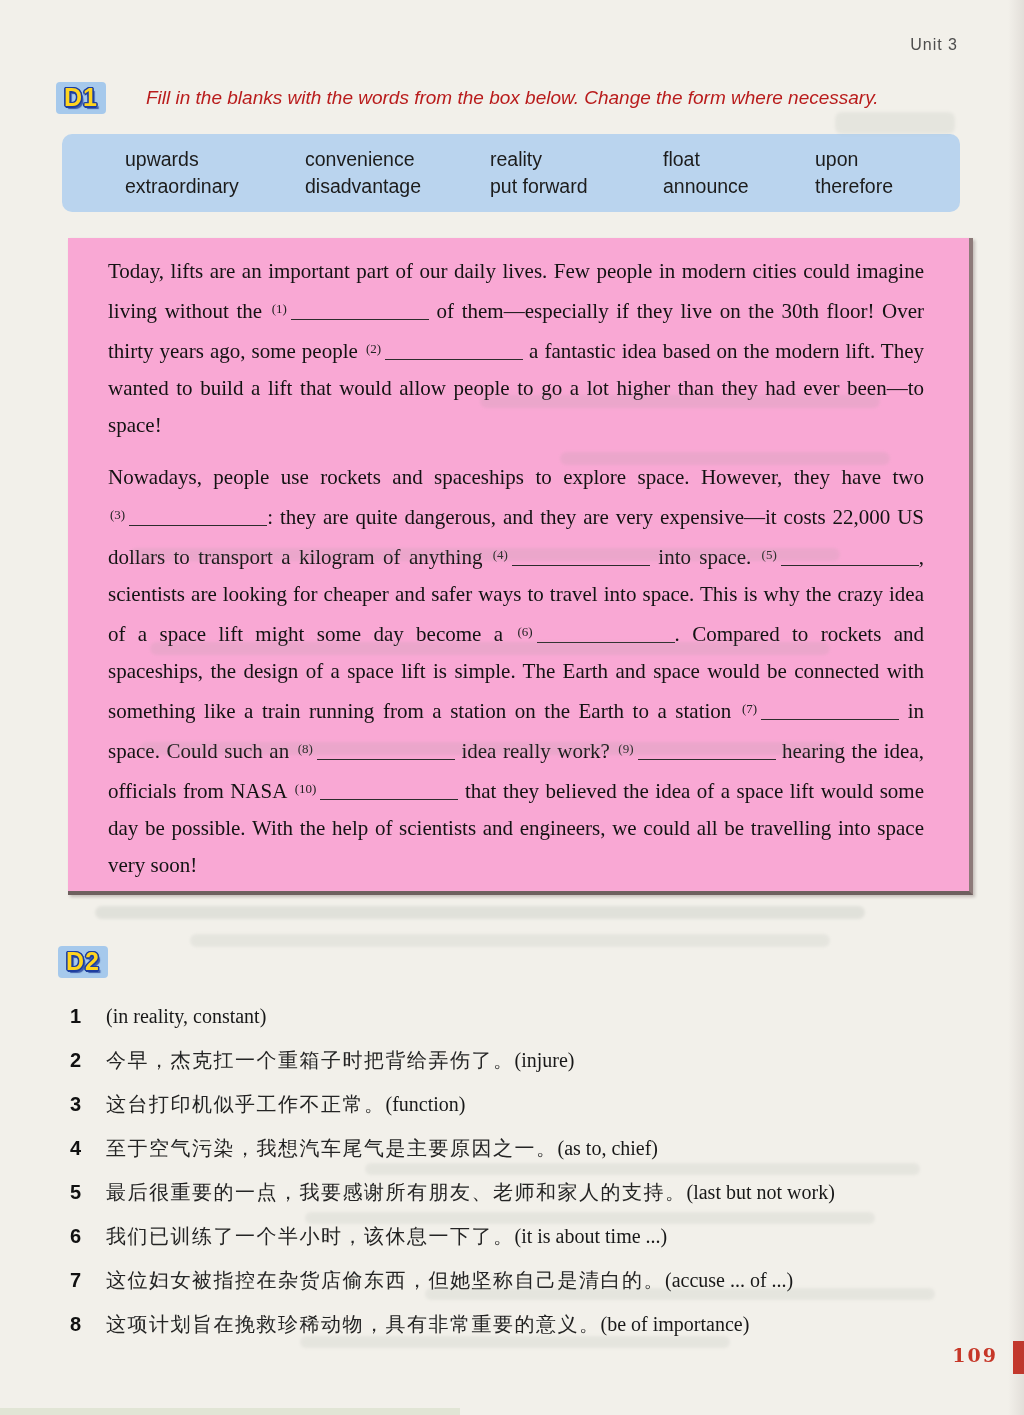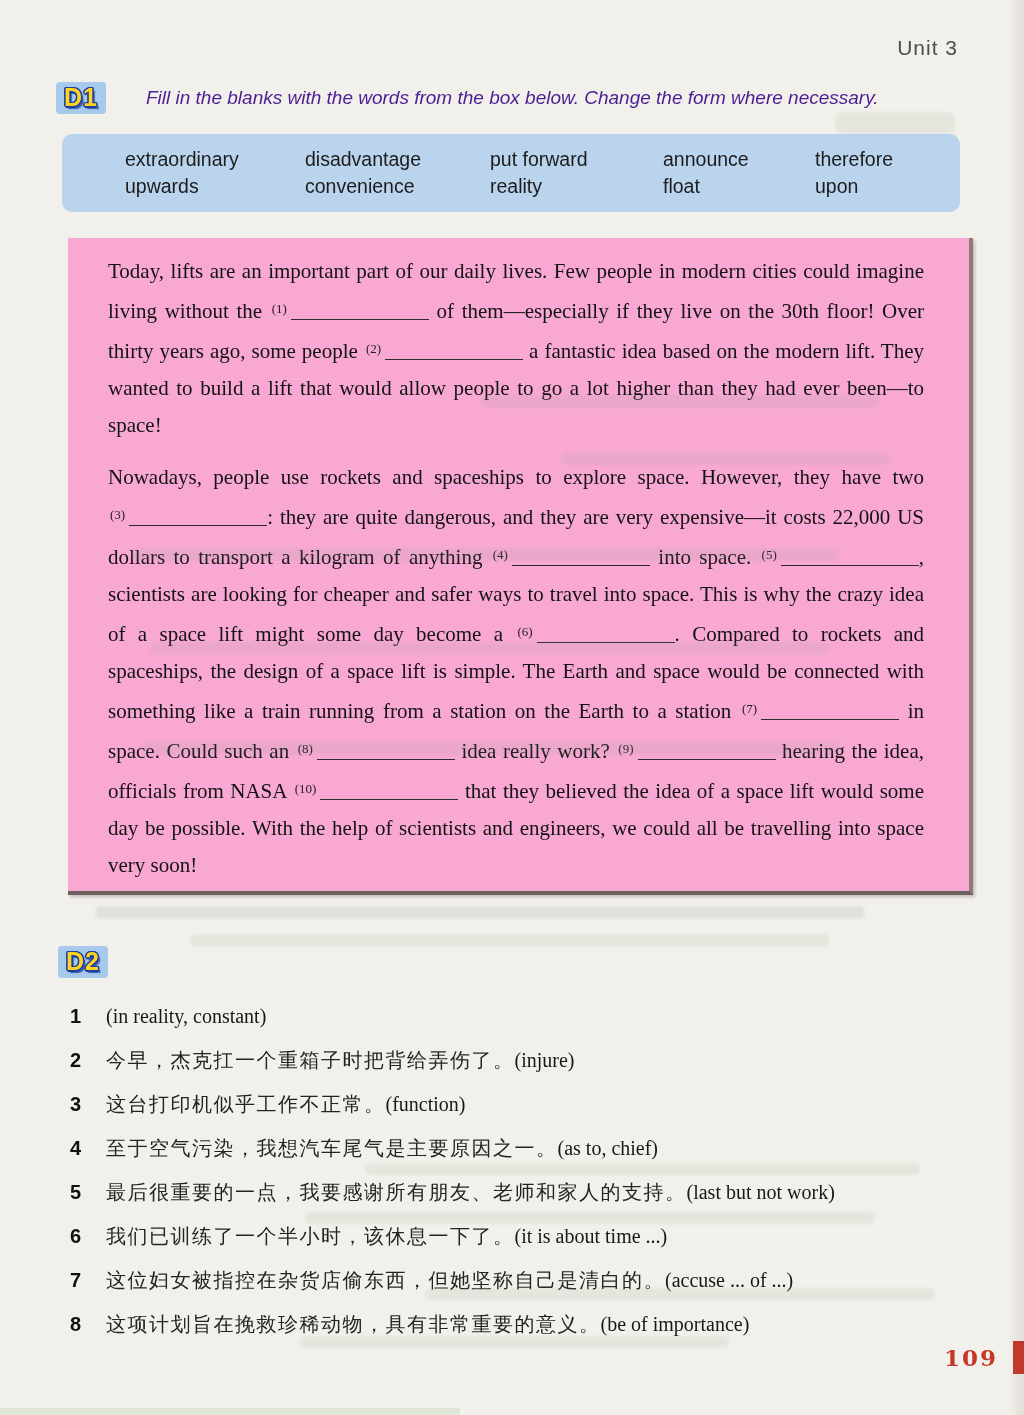--- a/index.html
+++ b/index.html
@@ -11,21 +11,21 @@
     overflow:hidden;
   }
   .page{position:absolute;inset:0;}
   .right-shade{position:absolute;right:0;top:0;width:16px;height:100%;
     background:linear-gradient(to left, rgba(90,70,70,.10), rgba(0,0,0,0));}
   .bottom-strip{position:absolute;bottom:0;left:0;width:460px;height:7px;background:#ccd6bd;opacity:.45;}
 
   .unit-label{
     position:absolute;top:36px;right:66px;
     font-family:"Liberation Sans", sans-serif;
-    font-size:21px;color:#4d4d4d;letter-spacing:1px;
+    font-size:16px;color:#4d4d4d;letter-spacing:1px;
   }
 
   .section-head{position:absolute;display:flex;align-items:flex-start;}
   .d1-head{top:82px;left:56px;width:880px;gap:40px;}
   .d2-head{top:946px;left:58px;width:900px;gap:42px;flex-direction:column;}
 
   .badge{
     display:inline-block;flex:0 0 auto;
     background:#a6c9ec;
     border-radius:4px;
@@ -35,21 +35,21 @@
     color:#ffd41f;
     text-shadow:
       -1.5px 0 #1d3ea0, 1.5px 0 #1d3ea0, 0 -1.5px #1d3ea0, 0 1.5px #1d3ea0,
       -1px -1px #1d3ea0, 1px -1px #1d3ea0, -1px 1px #1d3ea0, 1px 1px #1d3ea0,
       2.5px 2.5px 1px rgba(25,55,150,.75);
     letter-spacing:1px;
   }
   .instruction{
     font-family:"Liberation Sans", sans-serif;
     font-style:italic;font-size:19px;line-height:26px;
-    color:#4c1d95;padding-top:3px;
+    color:#b91c1c;padding-top:3px;
   }
 
   .word-box{
     position:absolute;top:134px;left:62px;width:898px;height:78px;
     background:#bad4ee;border-radius:10px;
     padding-top:12px;padding-left:63px;box-sizing:border-box;
   }
   .wb-row{
     display:grid;grid-template-columns:180px 185px 173px 152px auto;
     font-family:"Liberation Sans", sans-serif;
@@ -87,21 +87,21 @@
   }
   .t-text{
     font-family:"DejaVu Sans", sans-serif;
     font-size:20px;color:#242424;letter-spacing:1.5px;
   }
   .t-hint{font-family:"Liberation Serif", serif;font-size:20px;color:#181818;}
 
   .page-number{
     position:absolute;top:1344px;right:26px;
     font-family:"DejaVu Serif", serif;font-weight:bold;
-    font-size:23px;color:#c63728;letter-spacing:2px;
+    font-size:19px;color:#c63728;letter-spacing:2px;
   }
   .corner-block{
     position:absolute;top:1341px;right:0;width:11px;height:33px;background:#c8372b;
   }
 
   .bleed{
     position:absolute;height:13px;border-radius:7px;
     background:#8f9a90;opacity:.12;filter:blur(1.5px);
     pointer-events:none;
   }
@@ -112,33 +112,33 @@
 <div class="page">
 
   <div class="unit-label">Unit 3</div>
 
   <div class="section-head d1-head">
     <span class="badge">D1</span>
     <span class="instruction">Fill in the blanks with the words from the box below. Change the form where necessary.</span>
   </div>
 
   <div class="word-box" id="word-box">
+      <div class="wb-row">
+        <span class="wb-word">upwards</span>
+        <span class="wb-word">convenience</span>
+        <span class="wb-word">reality</span>
+        <span class="wb-word">float</span>
+        <span class="wb-word">upon</span>
+      </div>
       <div class="wb-row">
         <span class="wb-word">extraordinary</span>
         <span class="wb-word">disadvantage</span>
         <span class="wb-word">put forward</span>
         <span class="wb-word">announce</span>
         <span class="wb-word">therefore</span>
-      </div>
-      <div class="wb-row">
-        <span class="wb-word">upwards</span>
-        <span class="wb-word">convenience</span>
-        <span class="wb-word">reality</span>
-        <span class="wb-word">float</span>
-        <span class="wb-word">upon</span>
       </div>
     </div>
 
   <div class="passage-panel" id="passage-text">
       <p><span>Today, lifts are an important part of our daily lives. Few people in modern cities could imagine living without the </span><span class="blank"><span class="blank-num">(1)</span><span class="blank-line"></span></span><span> of them—especially if they live on the 30th floor! Over thirty years ago, some people </span><span class="blank"><span class="blank-num">(2)</span><span class="blank-line"></span></span><span> a fantastic idea based on the modern lift. They wanted to build a lift that would allow people to go a lot higher than they had ever been—to space!</span></p>
       <p><span>Nowadays, people use rockets and spaceships to explore space. However, they have two </span><span class="blank"><span class="blank-num">(3)</span><span class="blank-line"></span></span><span>: they are quite dangerous, and they are very expensive—it costs 22,000 US dollars to transport a kilogram of anything </span><span class="blank"><span class="blank-num">(4)</span><span class="blank-line"></span></span><span> into space. </span><span class="blank"><span class="blank-num">(5)</span><span class="blank-line"></span></span><span>, scientists are looking for cheaper and safer ways to travel into space. This is why the crazy idea of a space lift might some day become a </span><span class="blank"><span class="blank-num">(6)</span><span class="blank-line"></span></span><span>. Compared to rockets and spaceships, the design of a space lift is simple. The Earth and space would be connected with something like a train running from a station on the Earth to a station </span><span class="blank"><span class="blank-num">(7)</span><span class="blank-line"></span></span><span> in space. Could such an </span><span class="blank"><span class="blank-num">(8)</span><span class="blank-line"></span></span><span> idea really work? </span><span class="blank"><span class="blank-num">(9)</span><span class="blank-line"></span></span><span> hearing the idea, officials from NASA </span><span class="blank"><span class="blank-num">(10)</span><span class="blank-line"></span></span><span> that they believed the idea of a space lift would some day be possible. With the help of scientists and engineers, we could all be travelling into space very soon!</span></p>
     </div>
 
   <div class="section-head d2-head">
     <span class="badge">D2</span>

